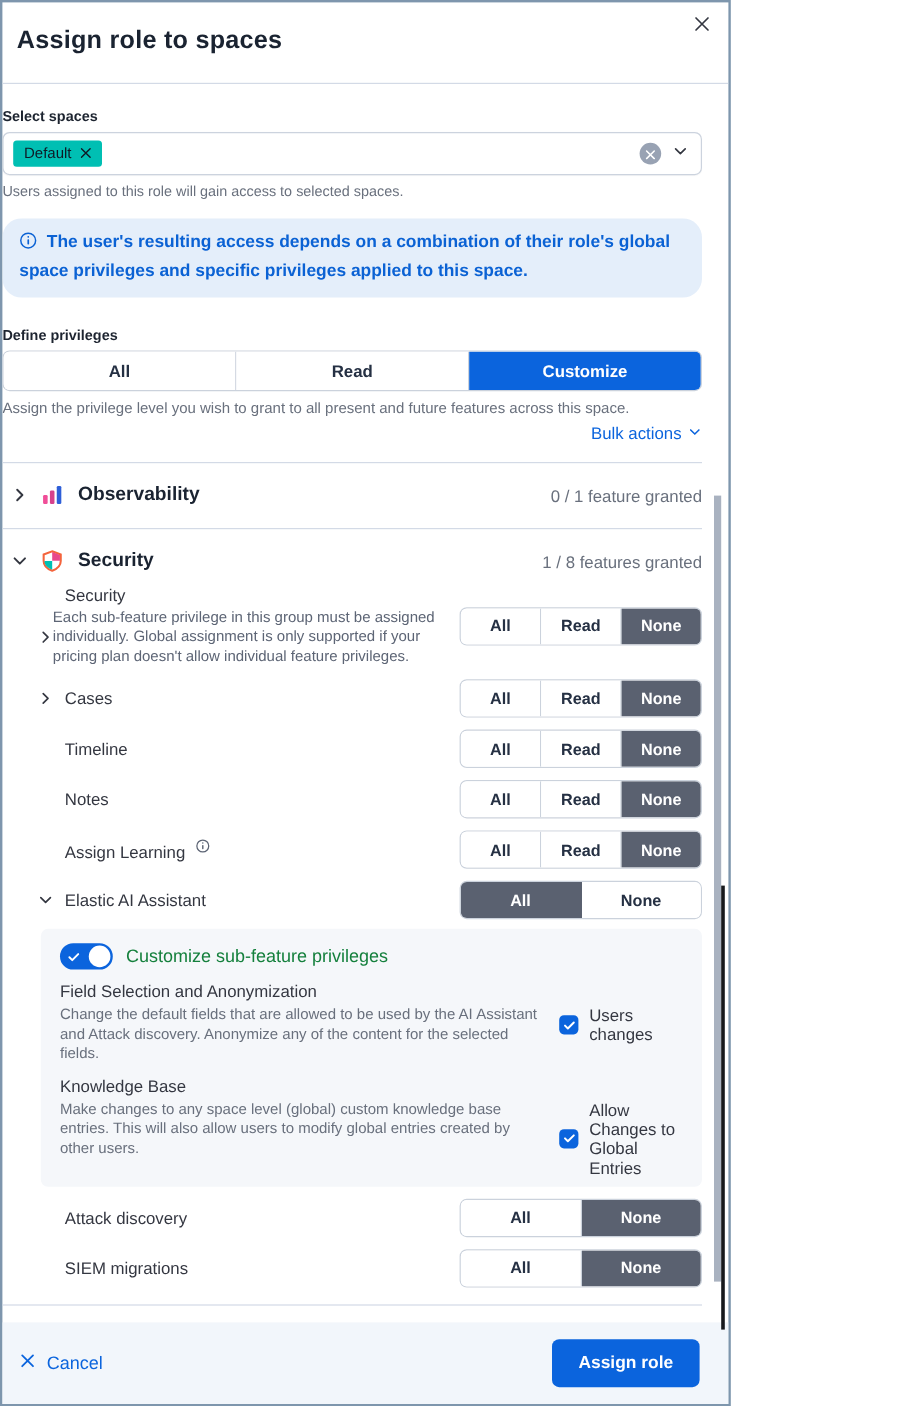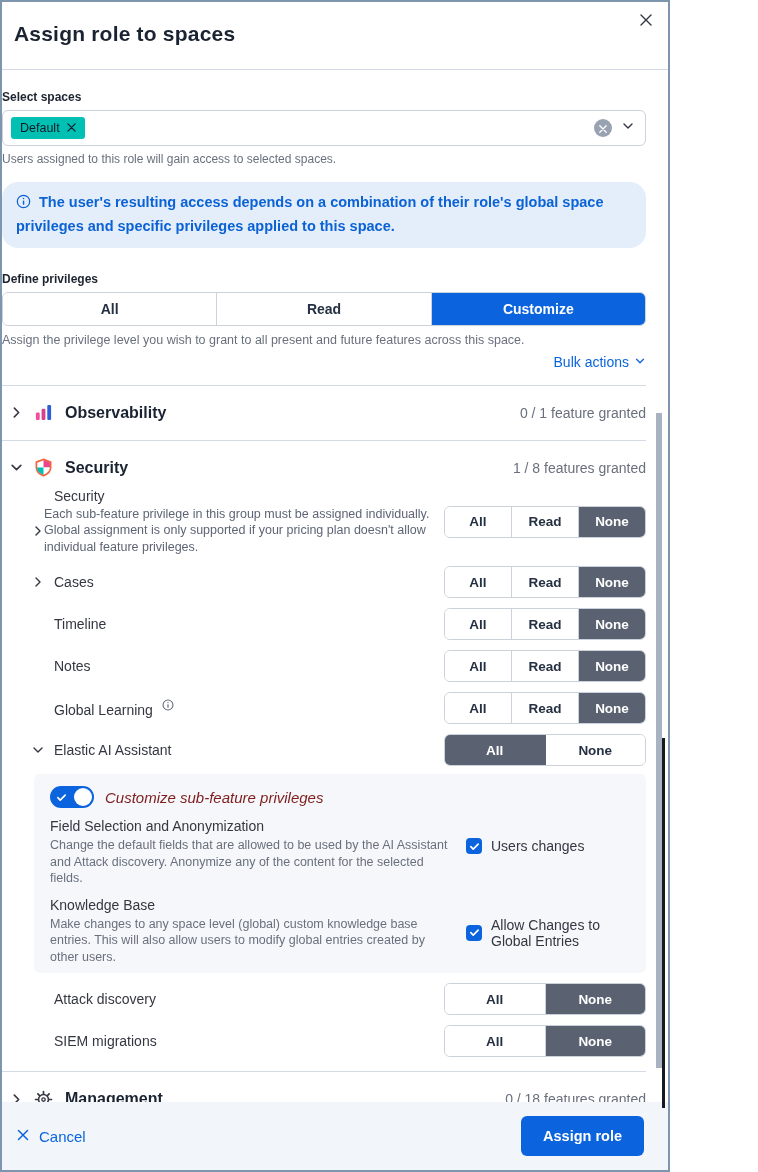--- a/index.html
+++ b/index.html
@@ -1,17 +1,17 @@
 <!DOCTYPE html>
 <html><head>
 <meta charset="utf-8">
 <style>
   html,body{margin:0;padding:0;background:#fff;}
   body{width:758px;height:1172px;font-family:"Liberation Sans",sans-serif;color:#343741;}
-  .modal{box-sizing:border-box;width:670px;height:1172px;border:2px solid #7e96ad;background:#fff;
+  .modal{box-sizing:border-box;width:609px;height:1172px;border:2px solid #7e96ad;background:#fff;
          position:relative;display:flex;flex-direction:column;overflow:hidden;}
   
   .hdr{position:relative;box-sizing:border-box;height:68px;padding:16px 16px 0 12px;border-bottom:1px solid #d3dae6;flex:0 0 auto;}
   .hdr h1{margin:4px 0 0 0;font-size:21px;font-weight:700;color:#1a2331;letter-spacing:.2px;}
   .close-btn{position:absolute;top:6px;right:10px;background:none;border:none;padding:4px;cursor:pointer;line-height:0;}
   
   .bdy{flex:1 1 auto;box-sizing:border-box;padding:20px 22px 0 0;overflow:hidden;position:relative;}
   .form-label{font-size:12px;font-weight:700;color:#1d2430;margin-bottom:6px;}
   .combobox{box-sizing:border-box;height:36px;border:1px solid #ccd3de;border-radius:6px;display:flex;align-items:center;
             padding:0 10px 0 8px;background:#fff;box-shadow:0 0 1px rgba(0,0,0,.04);}
@@ -54,21 +54,21 @@
   .sec-left .sec-name{margin-left:52px;font-size:14px;color:#343741;}
   .sec-desc-row{display:flex;align-items:center;margin-top:2px;}
   .sec-desc{margin:0;font-size:12.5px;line-height:1.35;color:#5d6575;max-width:452px;}
   .ml-info{display:inline-block;vertical-align:4px;margin-left:5px;}
   
   .ai-panel{box-sizing:border-box;margin:8px 0 0 32px;background:#f5f7fa;border-radius:6px;padding:12px 16px 8px;}
   .toggle-row{display:flex;align-items:center;gap:11px;}
   .toggle{position:relative;width:44px;height:22px;border-radius:11px;background:#0b64dd;border:none;padding:0;cursor:pointer;flex:0 0 auto;}
   .toggle .knob{position:absolute;right:2px;top:2px;width:18px;height:18px;border-radius:50%;background:#fff;}
   .toggle .tick{position:absolute;left:6px;top:5px;}
-  .toggle-label{font-size:15px;color:#7f1d1d;font-style:italic;}
+  .toggle-label{font-size:15px;color:#15803d;}
   .subfeat{display:flex;margin-top:10px;}
   .subfeat-text{width:400px;margin-right:16px;flex:0 0 auto;}
   .subfeat-title{font-size:14px;color:#343741;}
   .subfeat-desc{margin:3px 0 0 0;font-size:12.5px;line-height:1.32;color:#69707d;}
   .subfeat-check{display:flex;align-items:center;gap:9px;margin-top:20px;align-self:flex-start;cursor:pointer;}
   .cbx{width:16px;height:16px;border-radius:4px;background:#0b64dd;display:flex;align-items:center;justify-content:center;flex:0 0 auto;}
   .cbx-label{font-size:14px;color:#343741;}
   
   .ftr{flex:0 0 auto;height:68px;background:#f2f6fb;display:flex;align-items:center;justify-content:space-between;
        padding:0 24px 0 14px;box-sizing:border-box;}
@@ -238,21 +238,21 @@
       <span class="feat-label noin">Notes</span>
       <div class="fgroup">
         <button>All</button>
         <button>Read</button>
         <button class="sel-dark">None</button>
       </div>
     </div>
 
     <div class="feat-row">
       <span class="feat-label noin">
-        <span>Global Learning</span>
+        <span>Assign Learning</span>
         <span class="ml-info">
           <svg width="12" height="12" viewBox="0 0 16 16">
               <circle cx="8" cy="8" r="6.6" fill="none" stroke="#5d6575" stroke-width="1.4"></circle>
               <rect x="7.2" y="6.9" width="1.6" height="4.6" rx="0.7" fill="#5d6575"></rect>
               <rect x="7.2" y="3.9" width="1.6" height="1.6" rx="0.7" fill="#5d6575"></rect>
             </svg>
         </span>
       </span>
       <div class="fgroup">
         <button>All</button>

